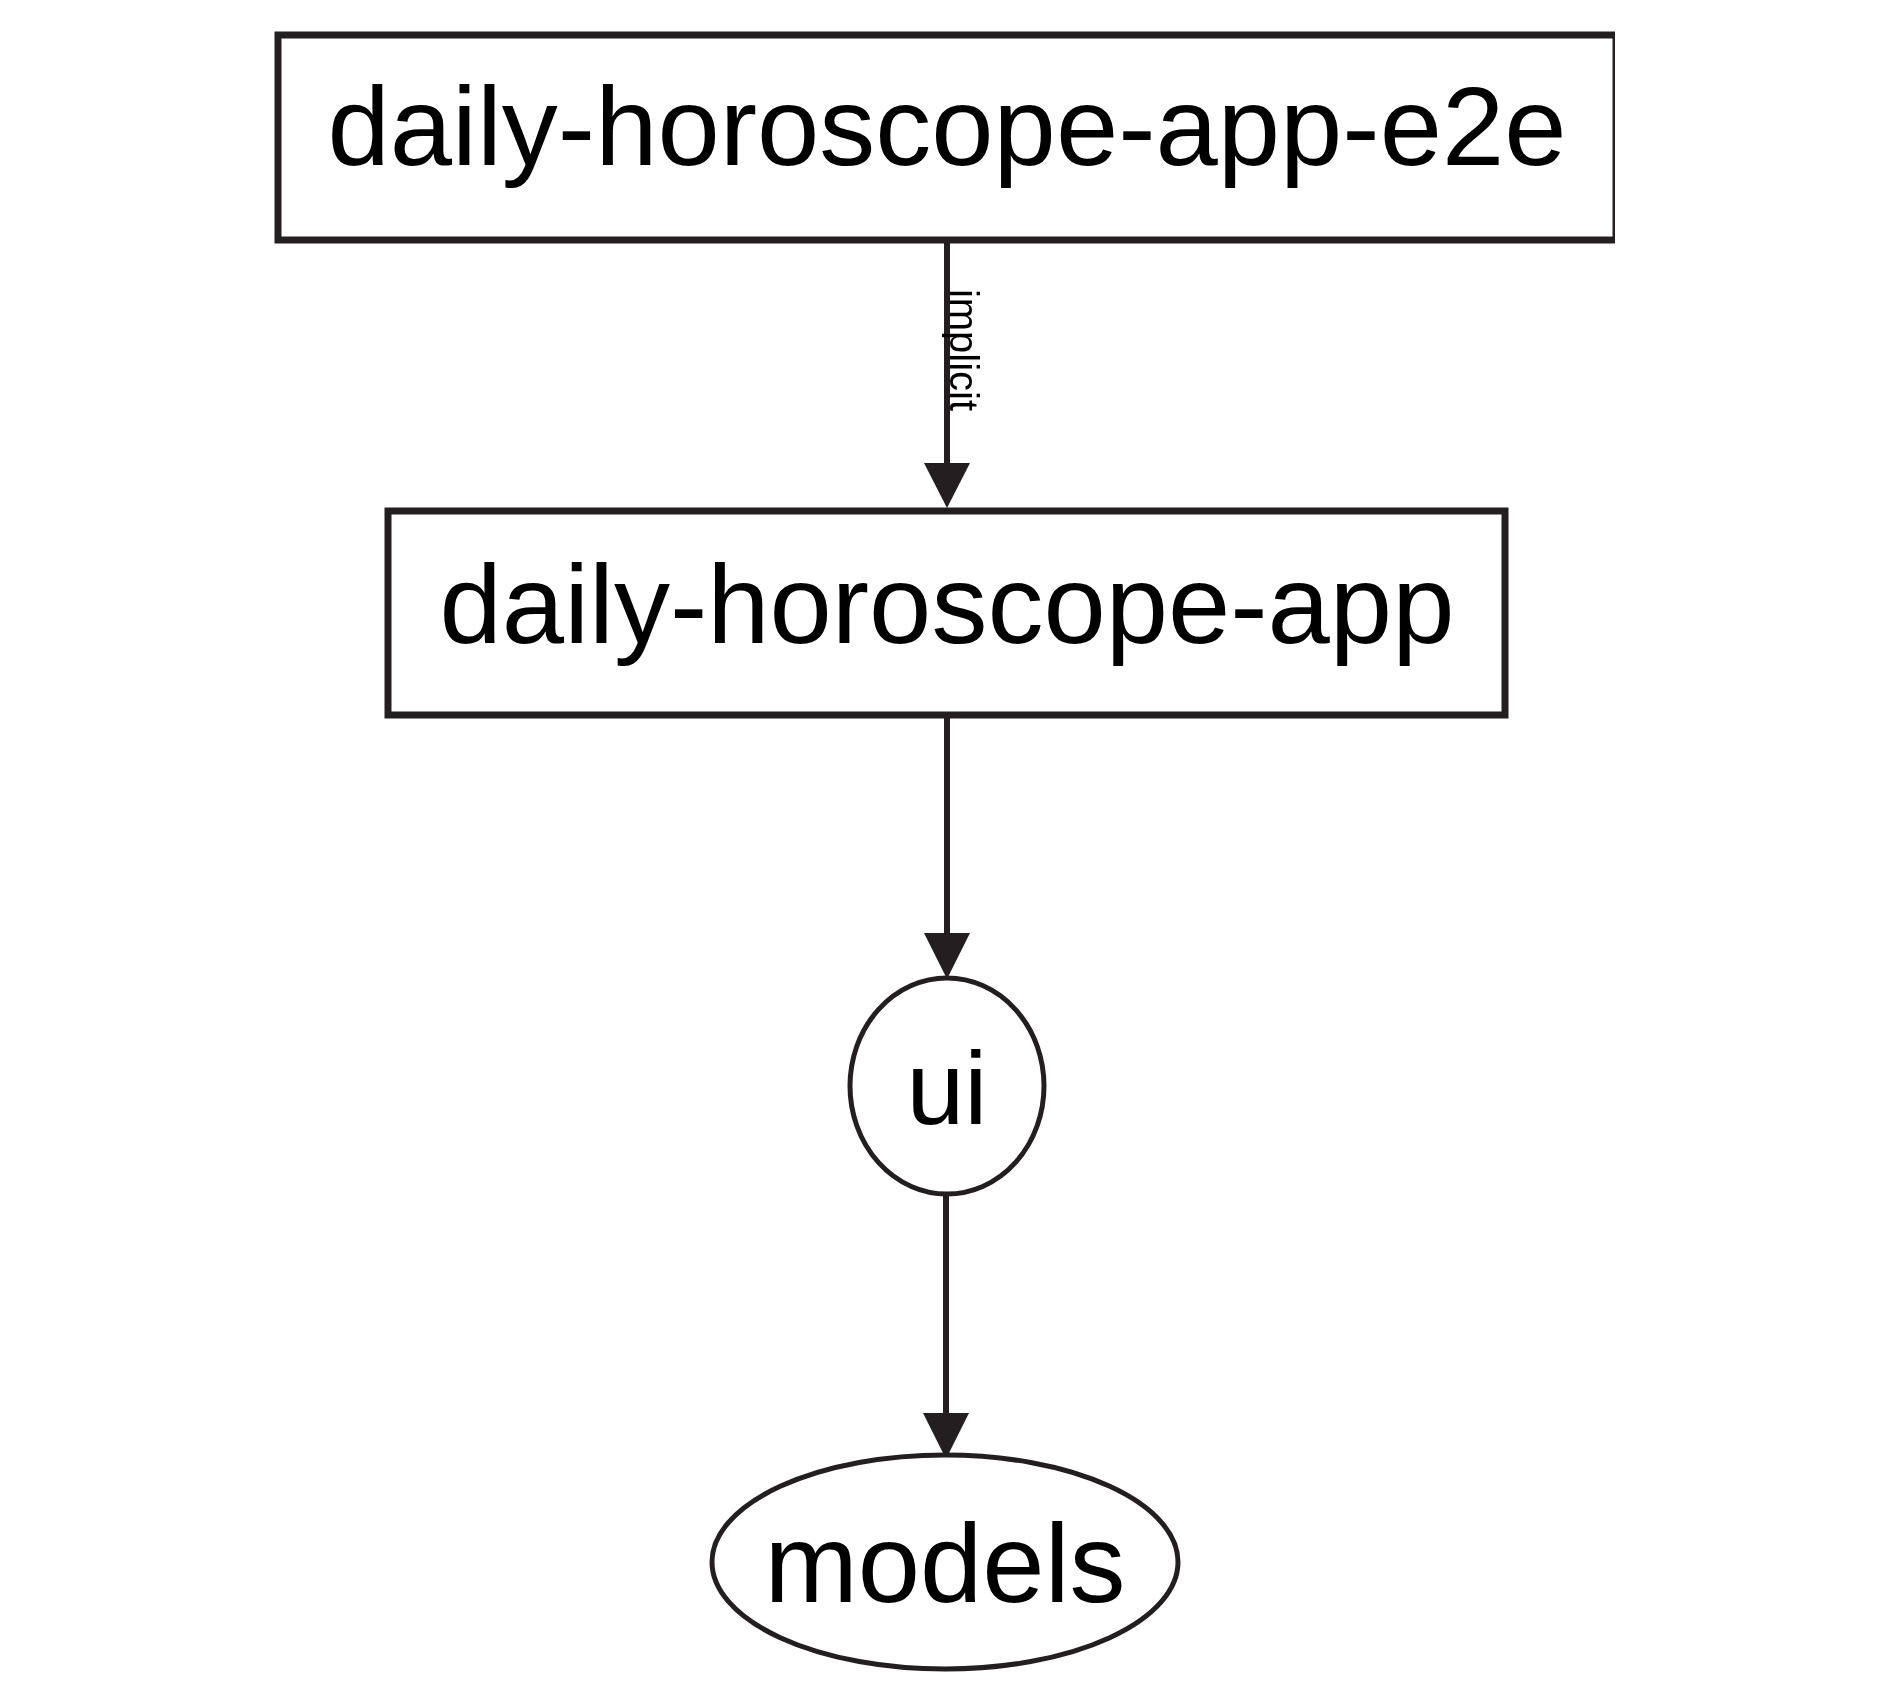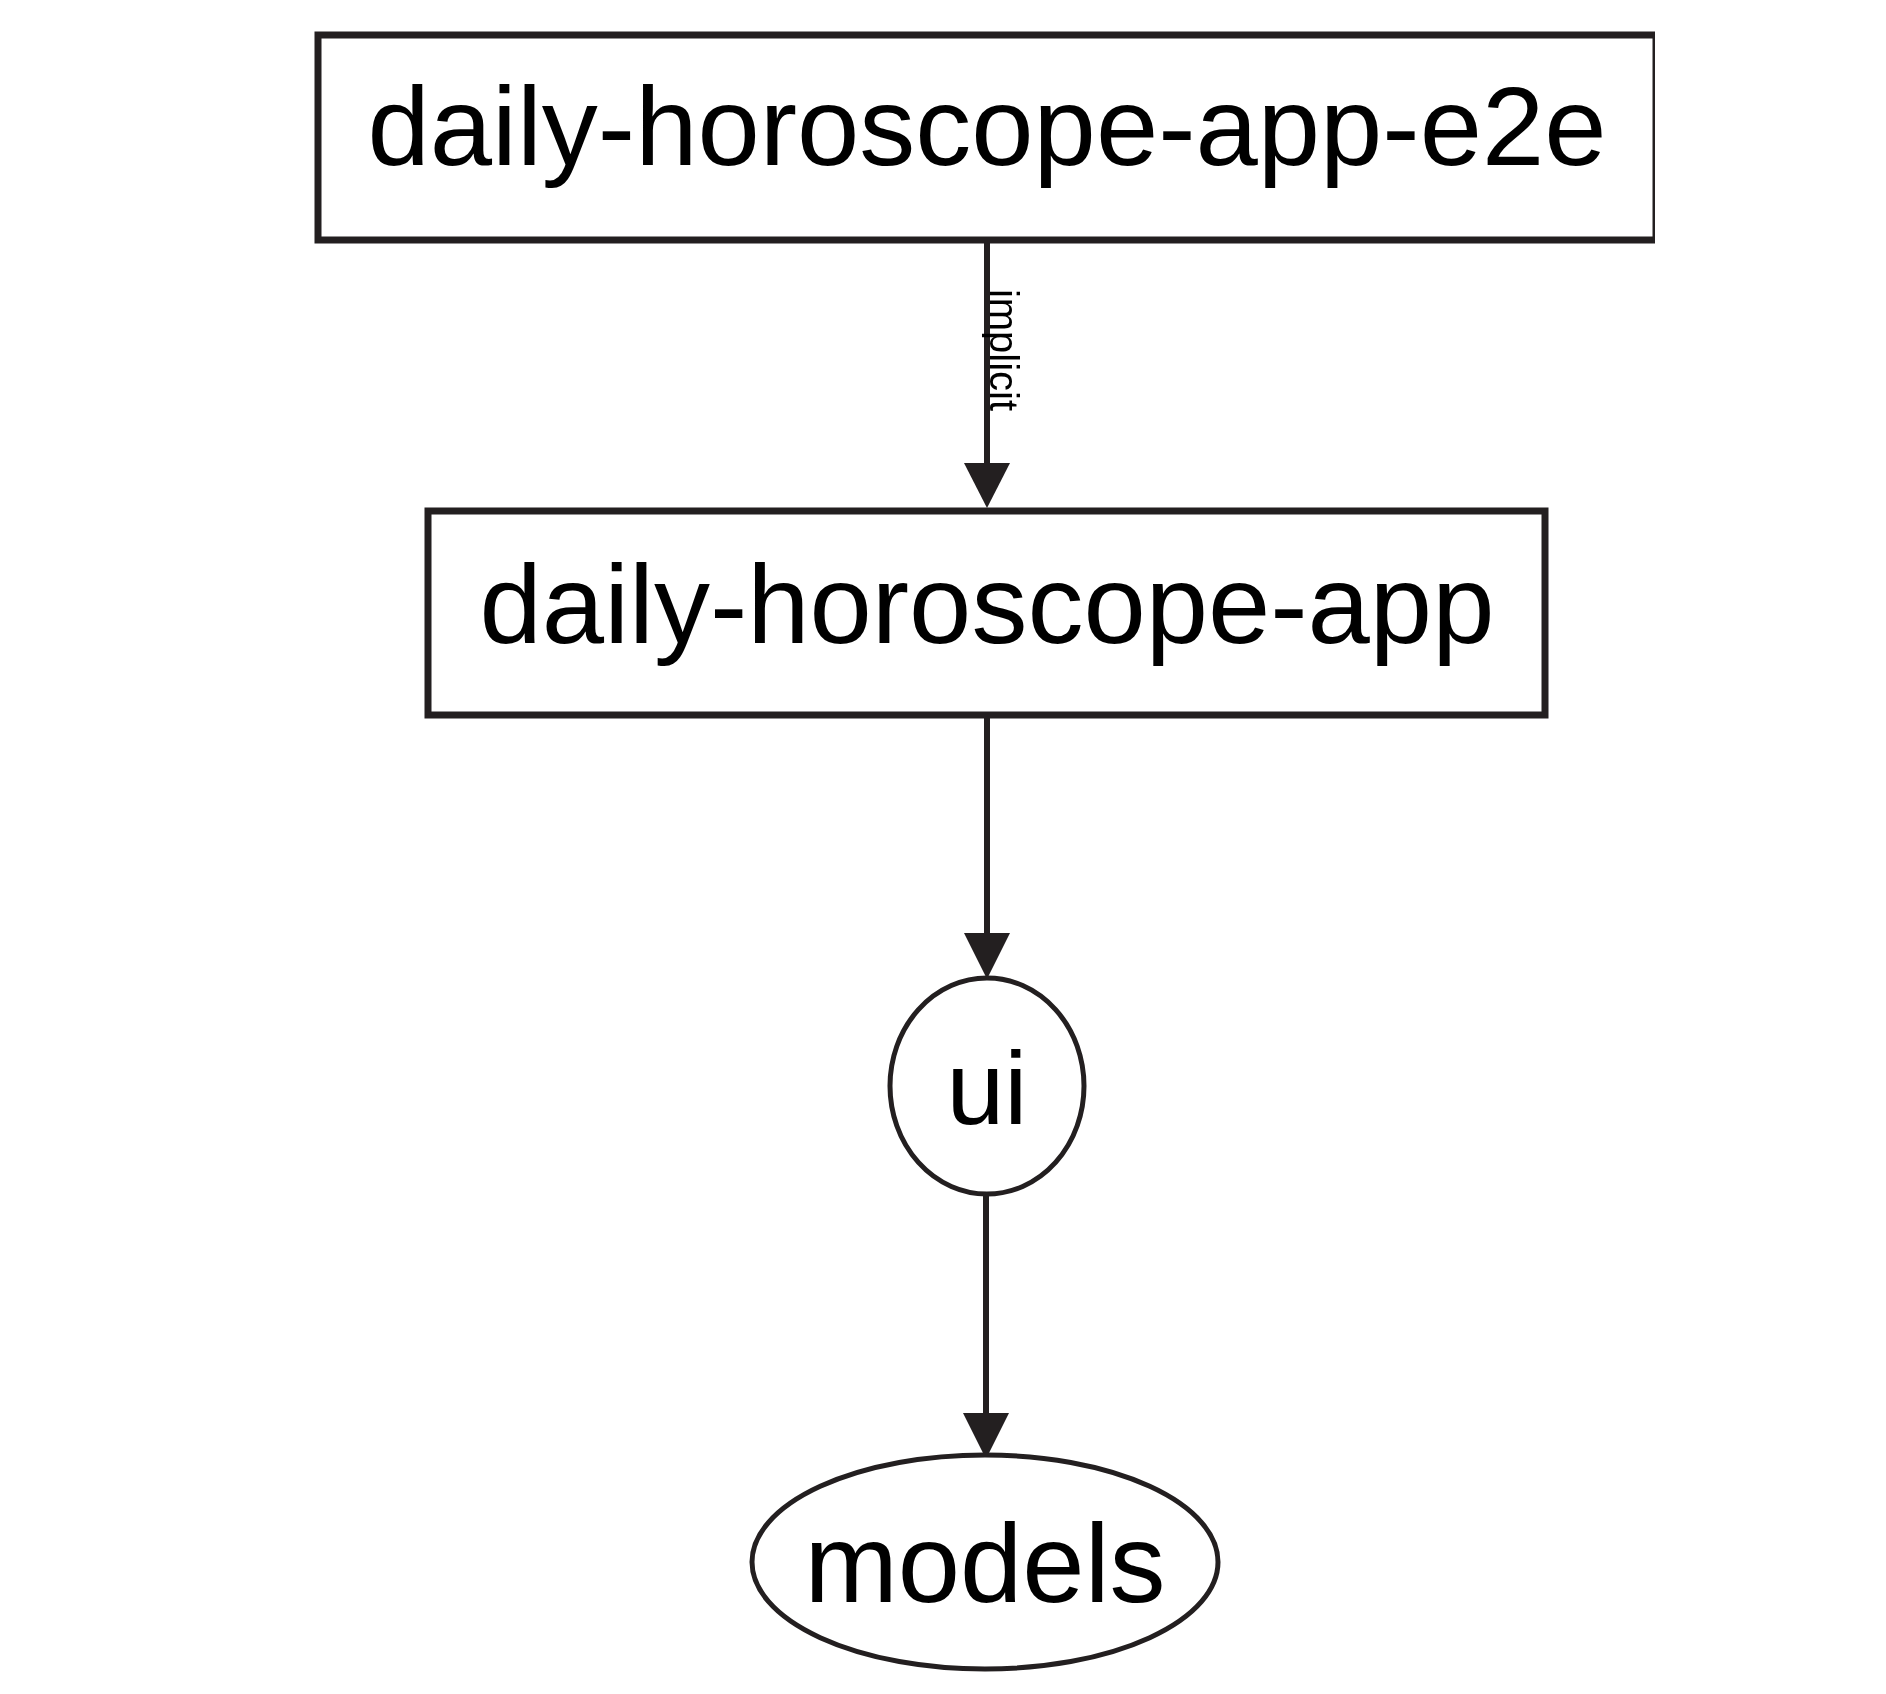--- a/index.html
+++ b/index.html
@@ -9,21 +9,20 @@
   }
   body {
     font-family: "Liberation Sans", "DejaVu Sans", sans-serif;
   }
   #canvas {
     position: relative;
     width: 1615px;
     height: 1694px;
     background: #ffffff;
     overflow: hidden;
-    margin-left: 40px;
   }
   #graph-svg {
     position: absolute;
     left: 0;
     top: 0;
     width: 1886px;
     height: 1694px;
   }
   .node-shape {
     fill: #ffffff;

